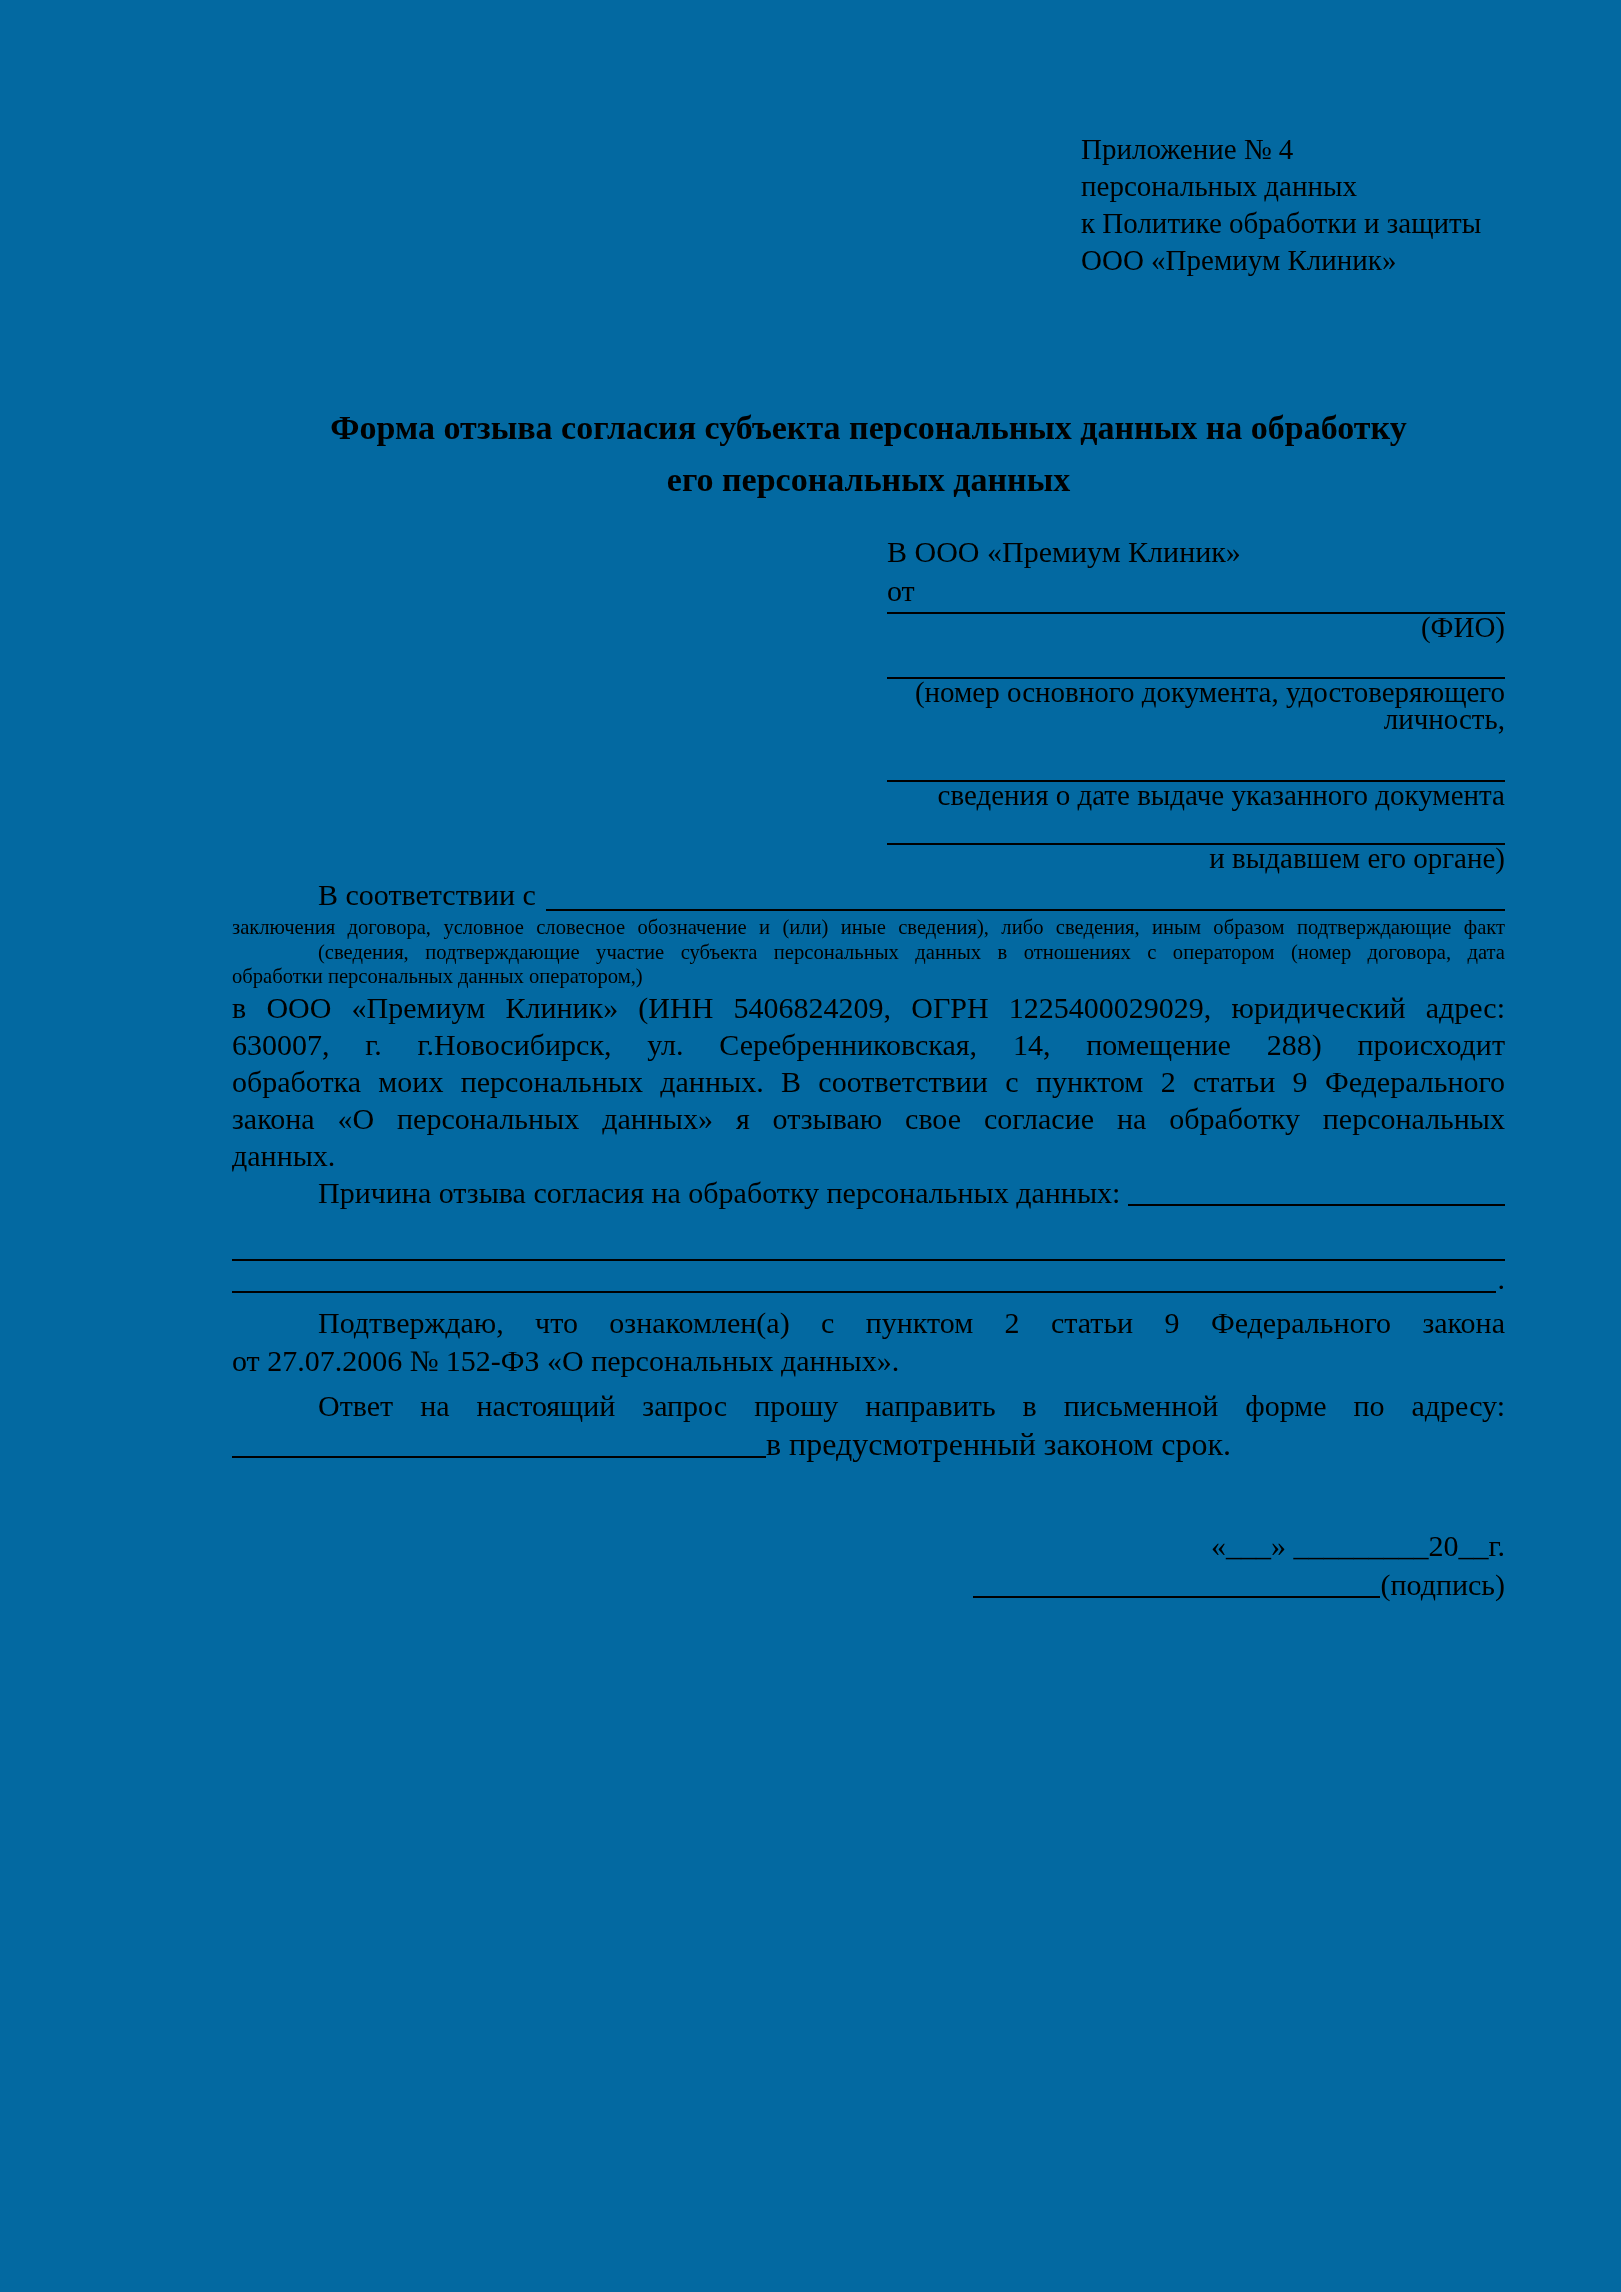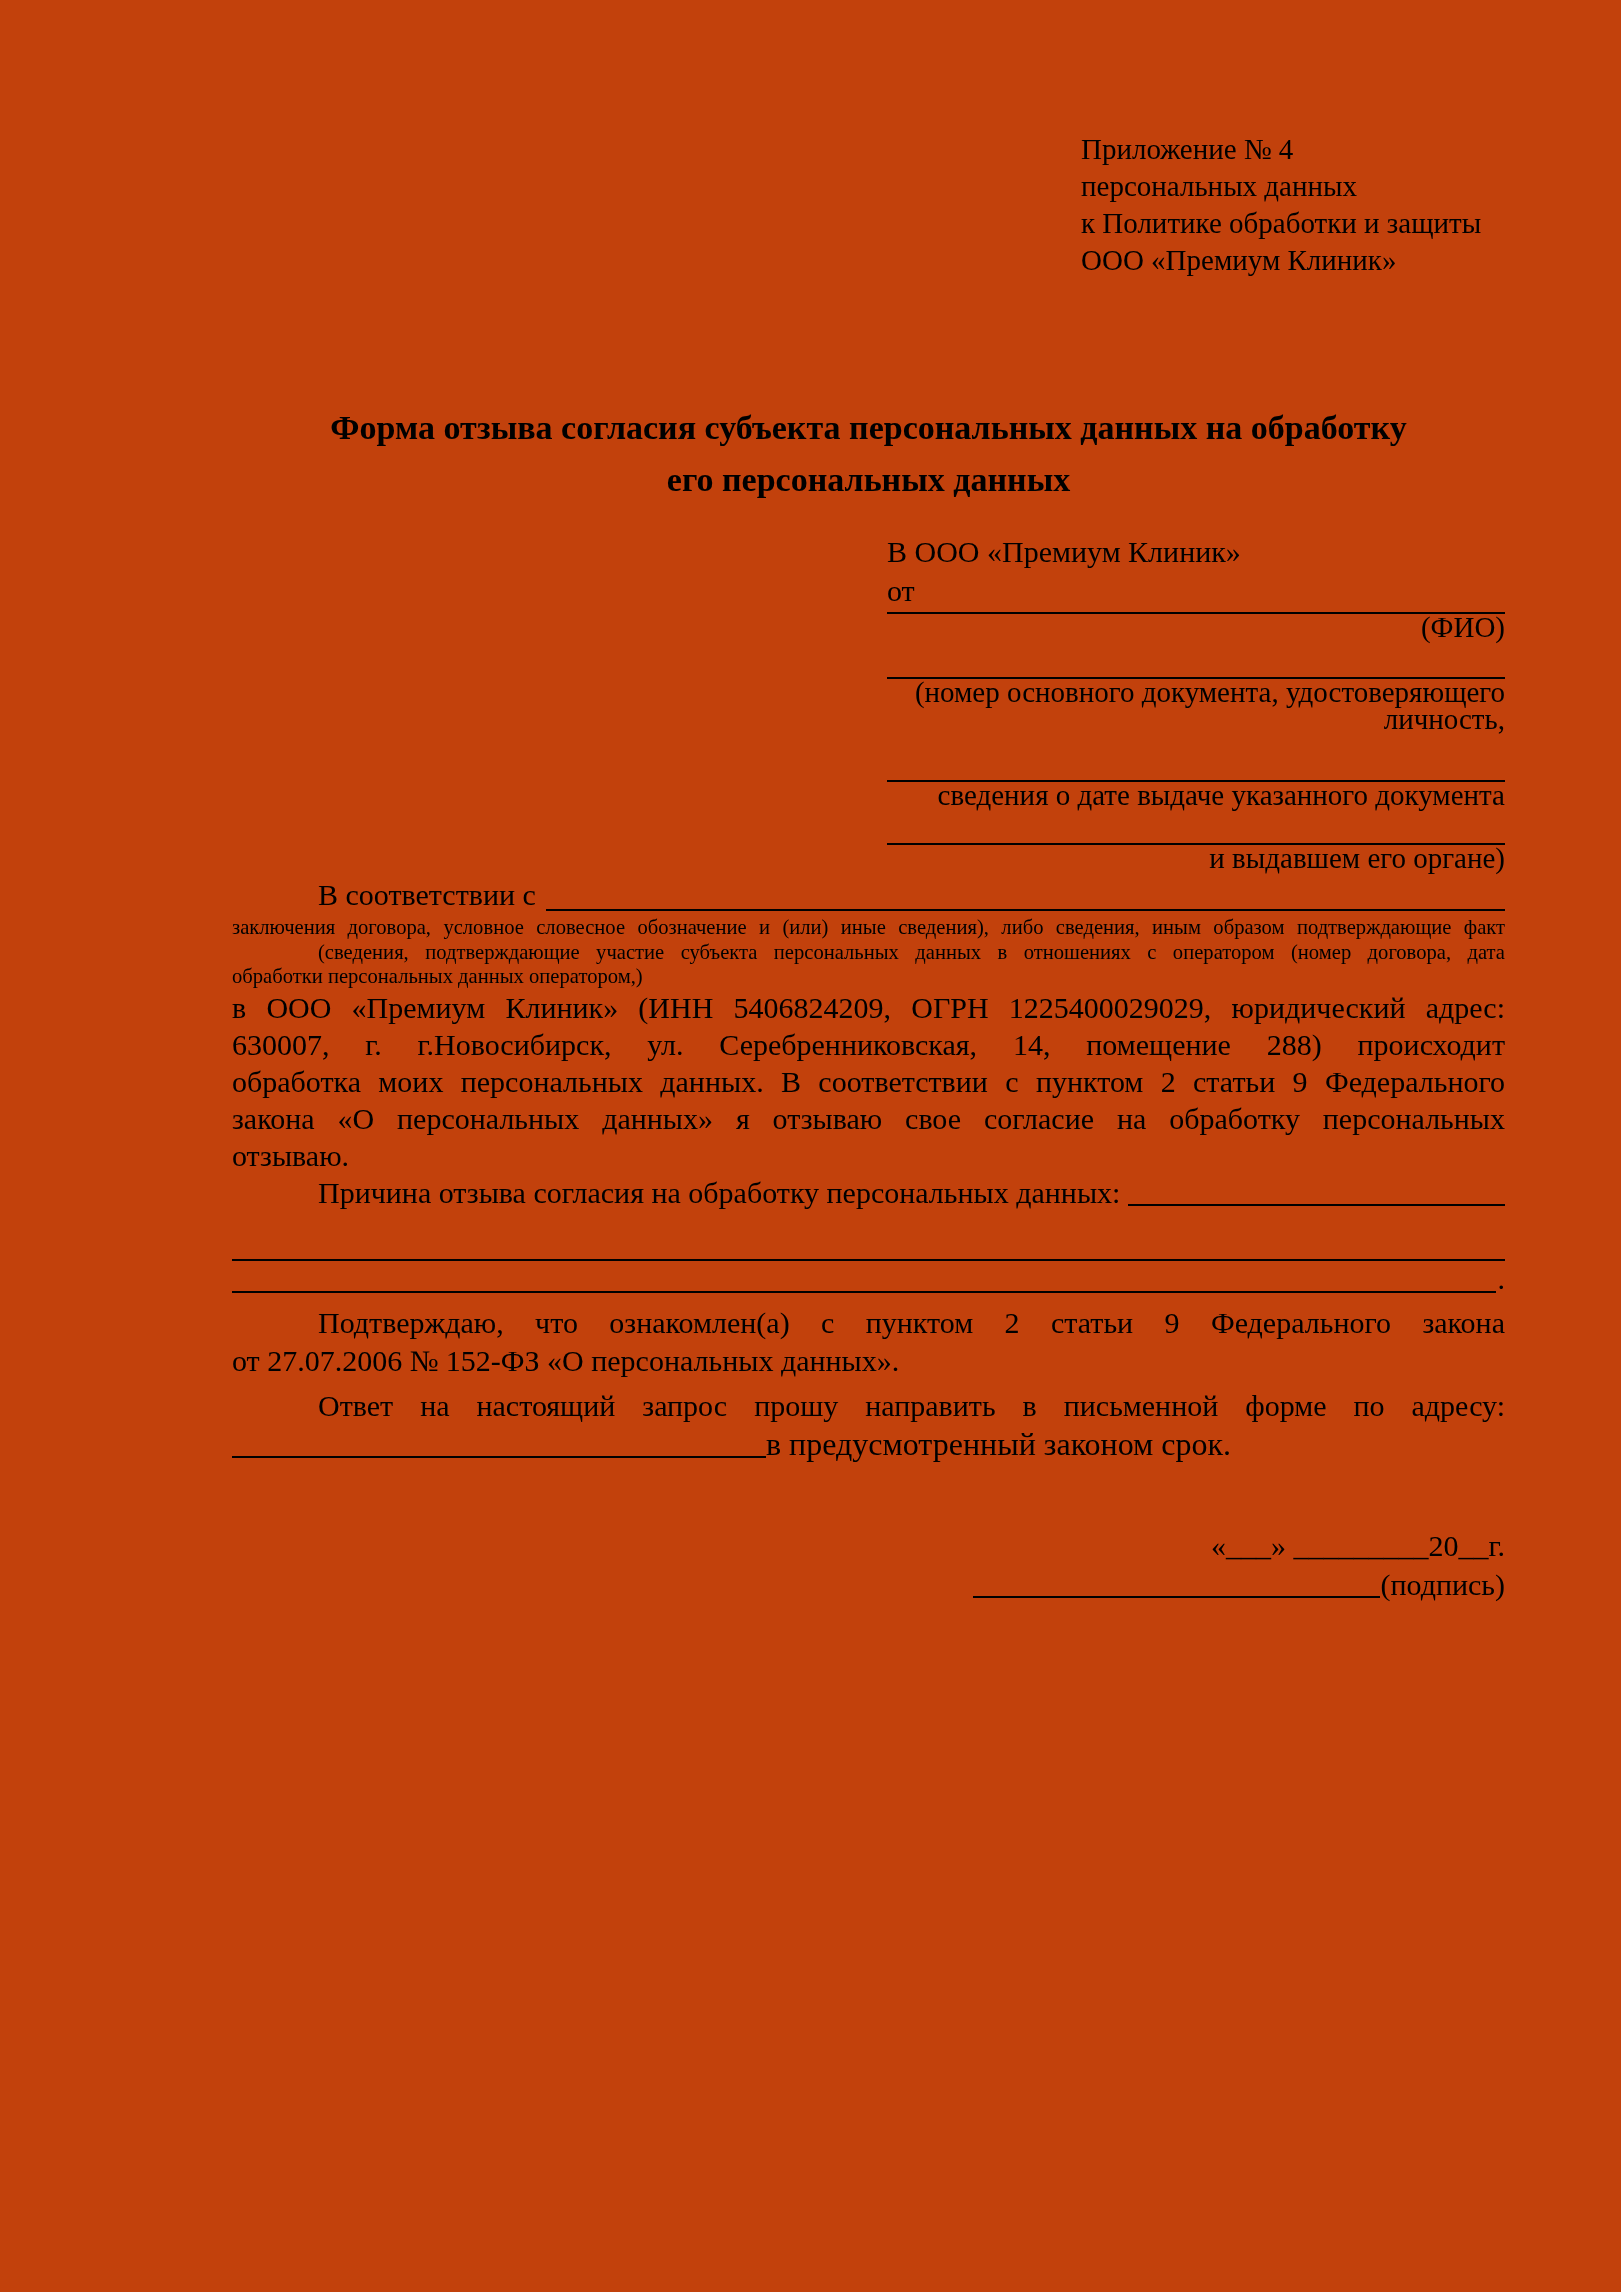--- a/index.html
+++ b/index.html
@@ -2,21 +2,21 @@
 <html><head>
 <meta charset="utf-8">
 <style>
   html, body { margin: 0; padding: 0; background: #ffffff; }
   .page {
     position: relative;
     width: 1621px;
     height: 2293px;
     box-sizing: border-box;
     padding: 131px 116px 39px 232px;
-    background: #c2410c;
+    background: #0369a1;
     color: #000000;
     font-family: "Liberation Serif", "DejaVu Serif", serif;
     overflow: hidden;
   }
 
   
   .appendix { margin-left: 849px; font-size: 29px; line-height: 37px; }
 
   
   .doc-title { margin-top: 123px; text-align: center; font-weight: 700; font-size: 34px; line-height: 52px; }
@@ -118,21 +118,21 @@
     <div class="jline">заключения договора, условное словесное обозначение и (или) иные сведения), либо сведения, иным образом подтверждающие факт</div>
     <div class="jline first">(сведения, подтверждающие участие субъекта персональных данных в отношениях с оператором (номер договора, дата</div>
     <div class="jline last">обработки персональных данных оператором,)</div>
   </div>
 
   <div class="body-para">
     <div class="jline">в ООО «Премиум Клиник» (ИНН 5406824209, ОГРН 1225400029029, юридический адрес:</div>
     <div class="jline">630007, г. г.Новосибирск, ул. Серебренниковская, 14, помещение 288) происходит</div>
     <div class="jline">обработка моих персональных данных. В соответствии с пунктом 2 статьи 9 Федерального</div>
     <div class="jline">закона «О персональных данных» я отзываю свое согласие на обработку персональных</div>
-    <div class="jline last">отзываю.</div>
+    <div class="jline last">данных.</div>
   </div>
 
   <div class="reason-row">
     <span class="reason-text">Причина отзыва согласия на обработку персональных данных:</span>
     <span class="fill"></span>
   </div>
 
   <div class="blank-row b1">
     <span class="fill"></span>
   </div>

